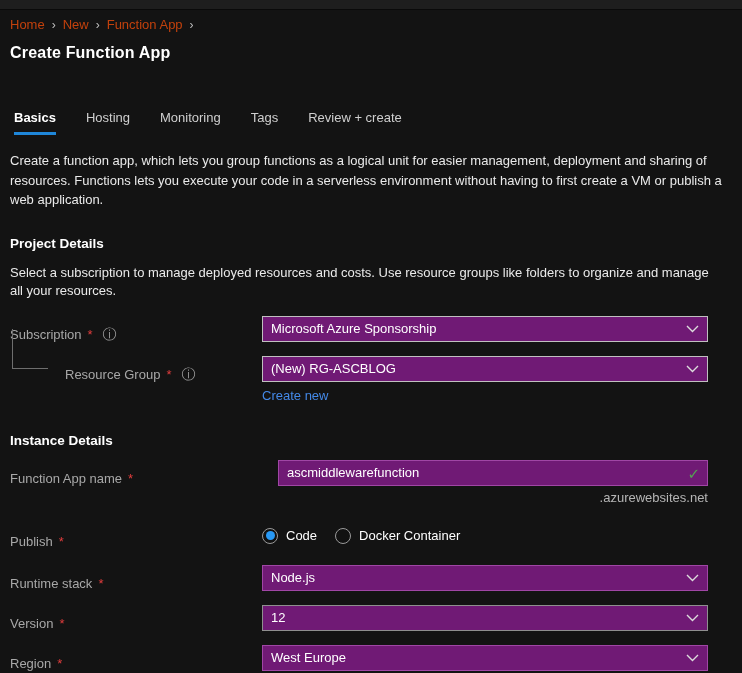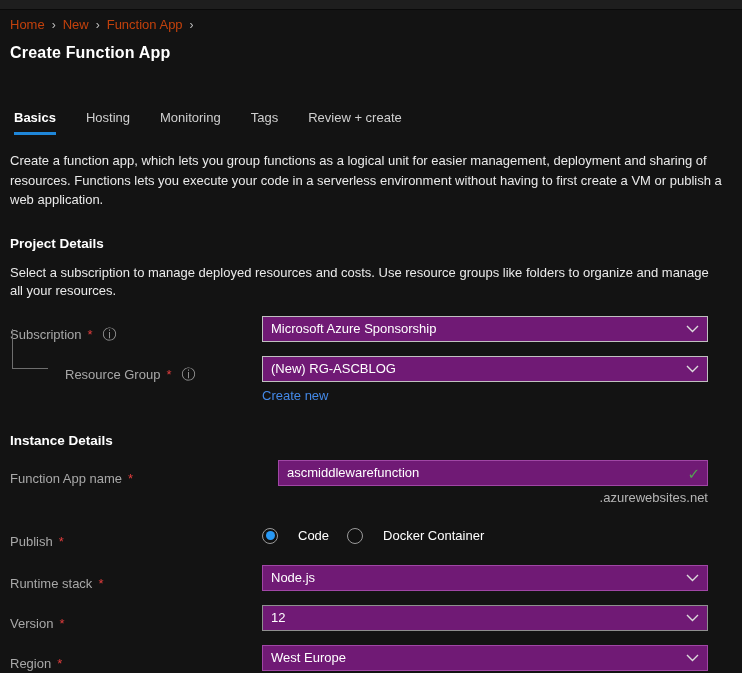--- a/index.html
+++ b/index.html
@@ -169,21 +169,21 @@
     width: 36px;
     height: 40px;
     border-left: 1px solid #6e6e6e;
     border-bottom: 1px solid #6e6e6e;
     pointer-events: none;
   }
   .label-indent { padding-left: 55px; }
 
   
   .radio-group { display: flex; align-items: center; gap: 18px; height: 26px; }
-  .radio-option { display: flex; align-items: center; gap: 20px; cursor: pointer; color: #ffffff; }
+  .radio-option { display: flex; align-items: center; gap: 8px; cursor: pointer; color: #ffffff; }
   .radio-circle {
     width: 16px; height: 16px;
     border-radius: 50%;
     border: 1px solid #9a9a9a;
     display: flex; align-items: center; justify-content: center;
     flex: none;
     background: #111;
   }
   .radio-circle .dot { width: 9px; height: 9px; border-radius: 50%; background: transparent; }
   .radio-option.selected .radio-circle .dot { background: #2899f5; }

